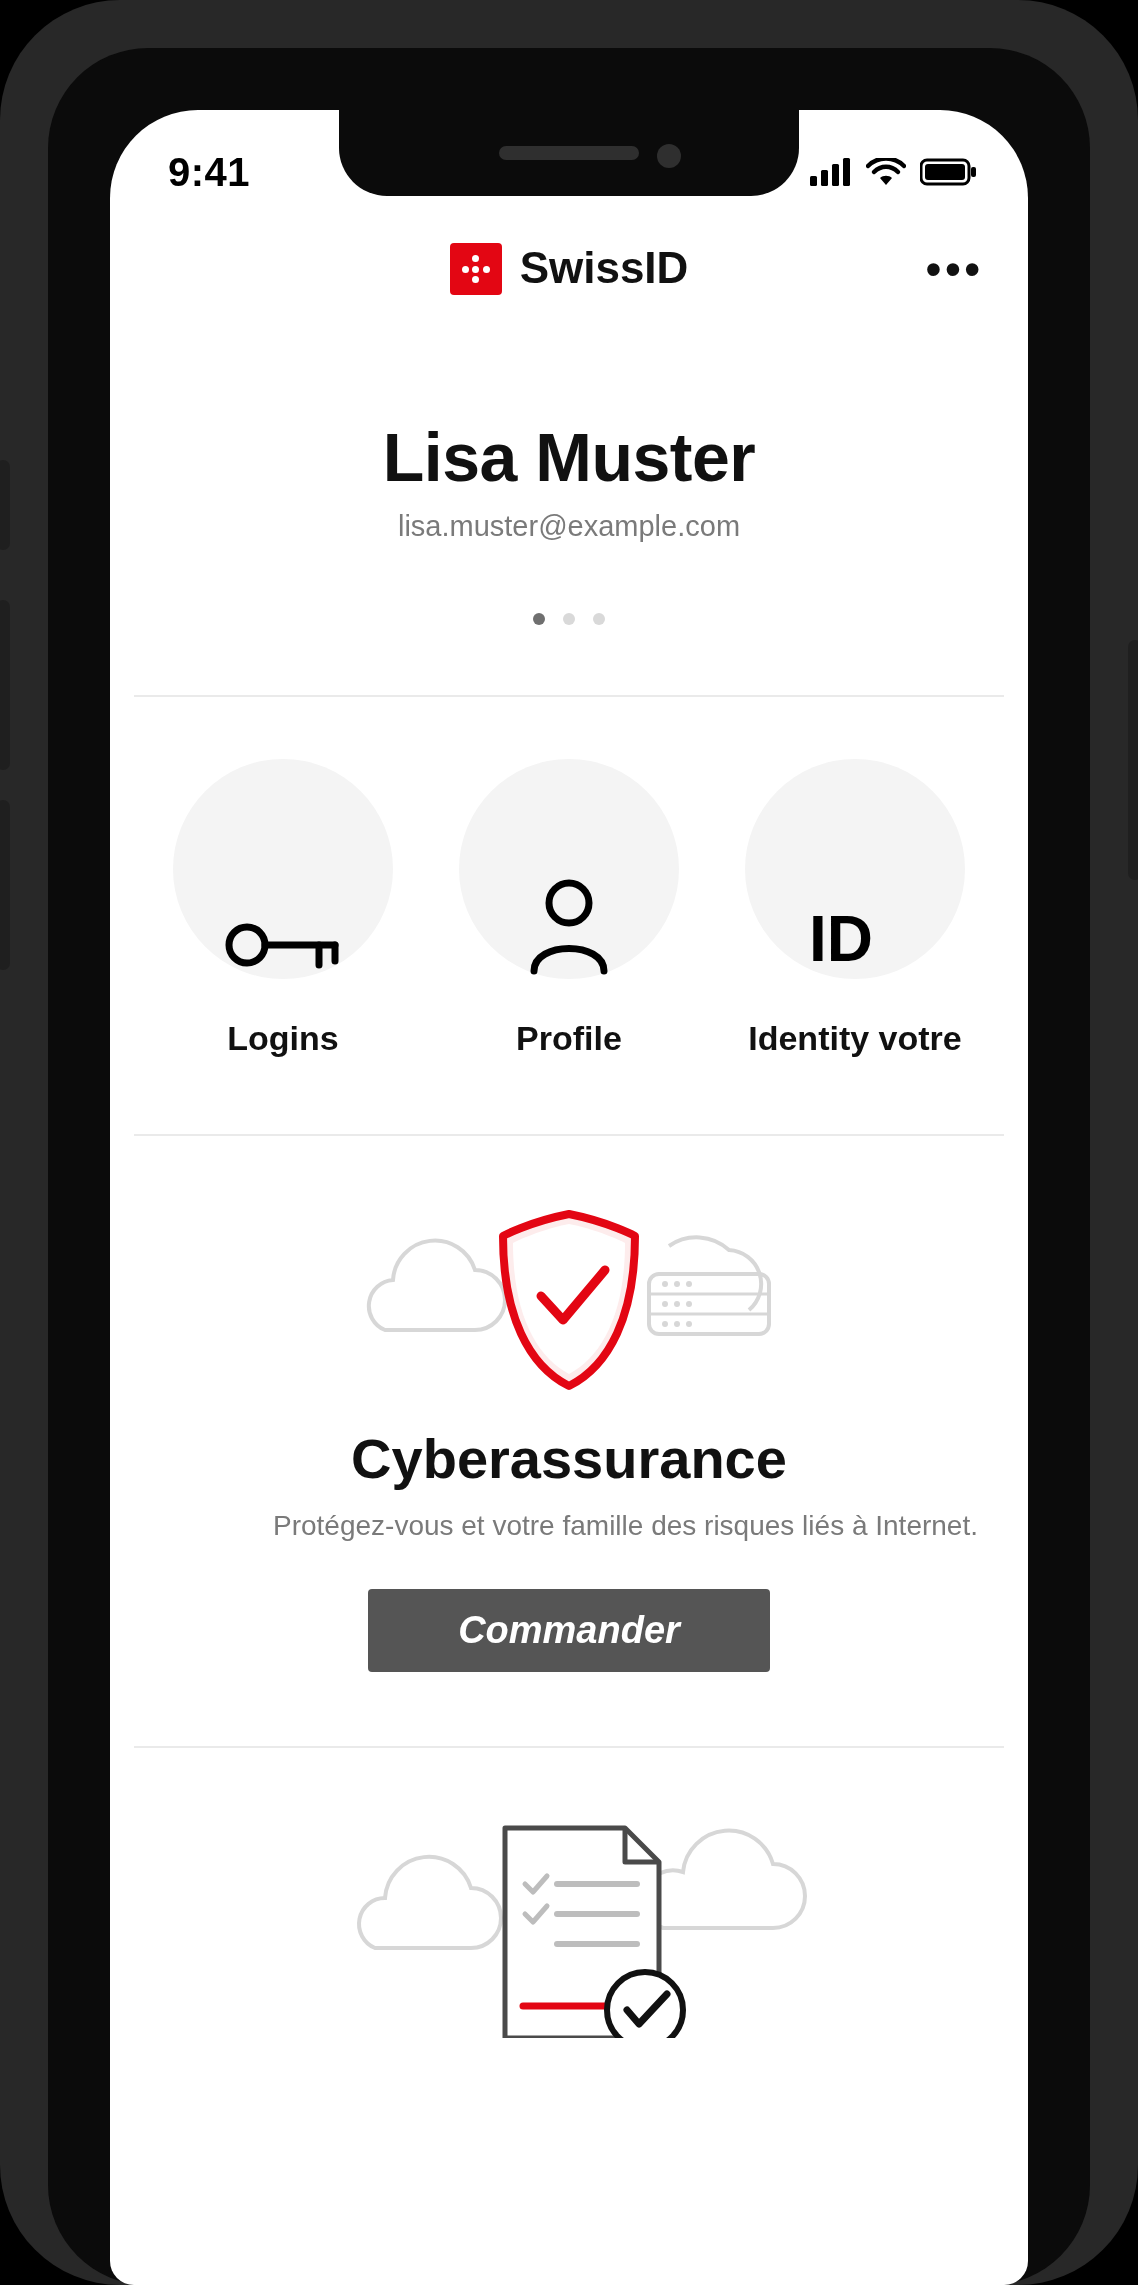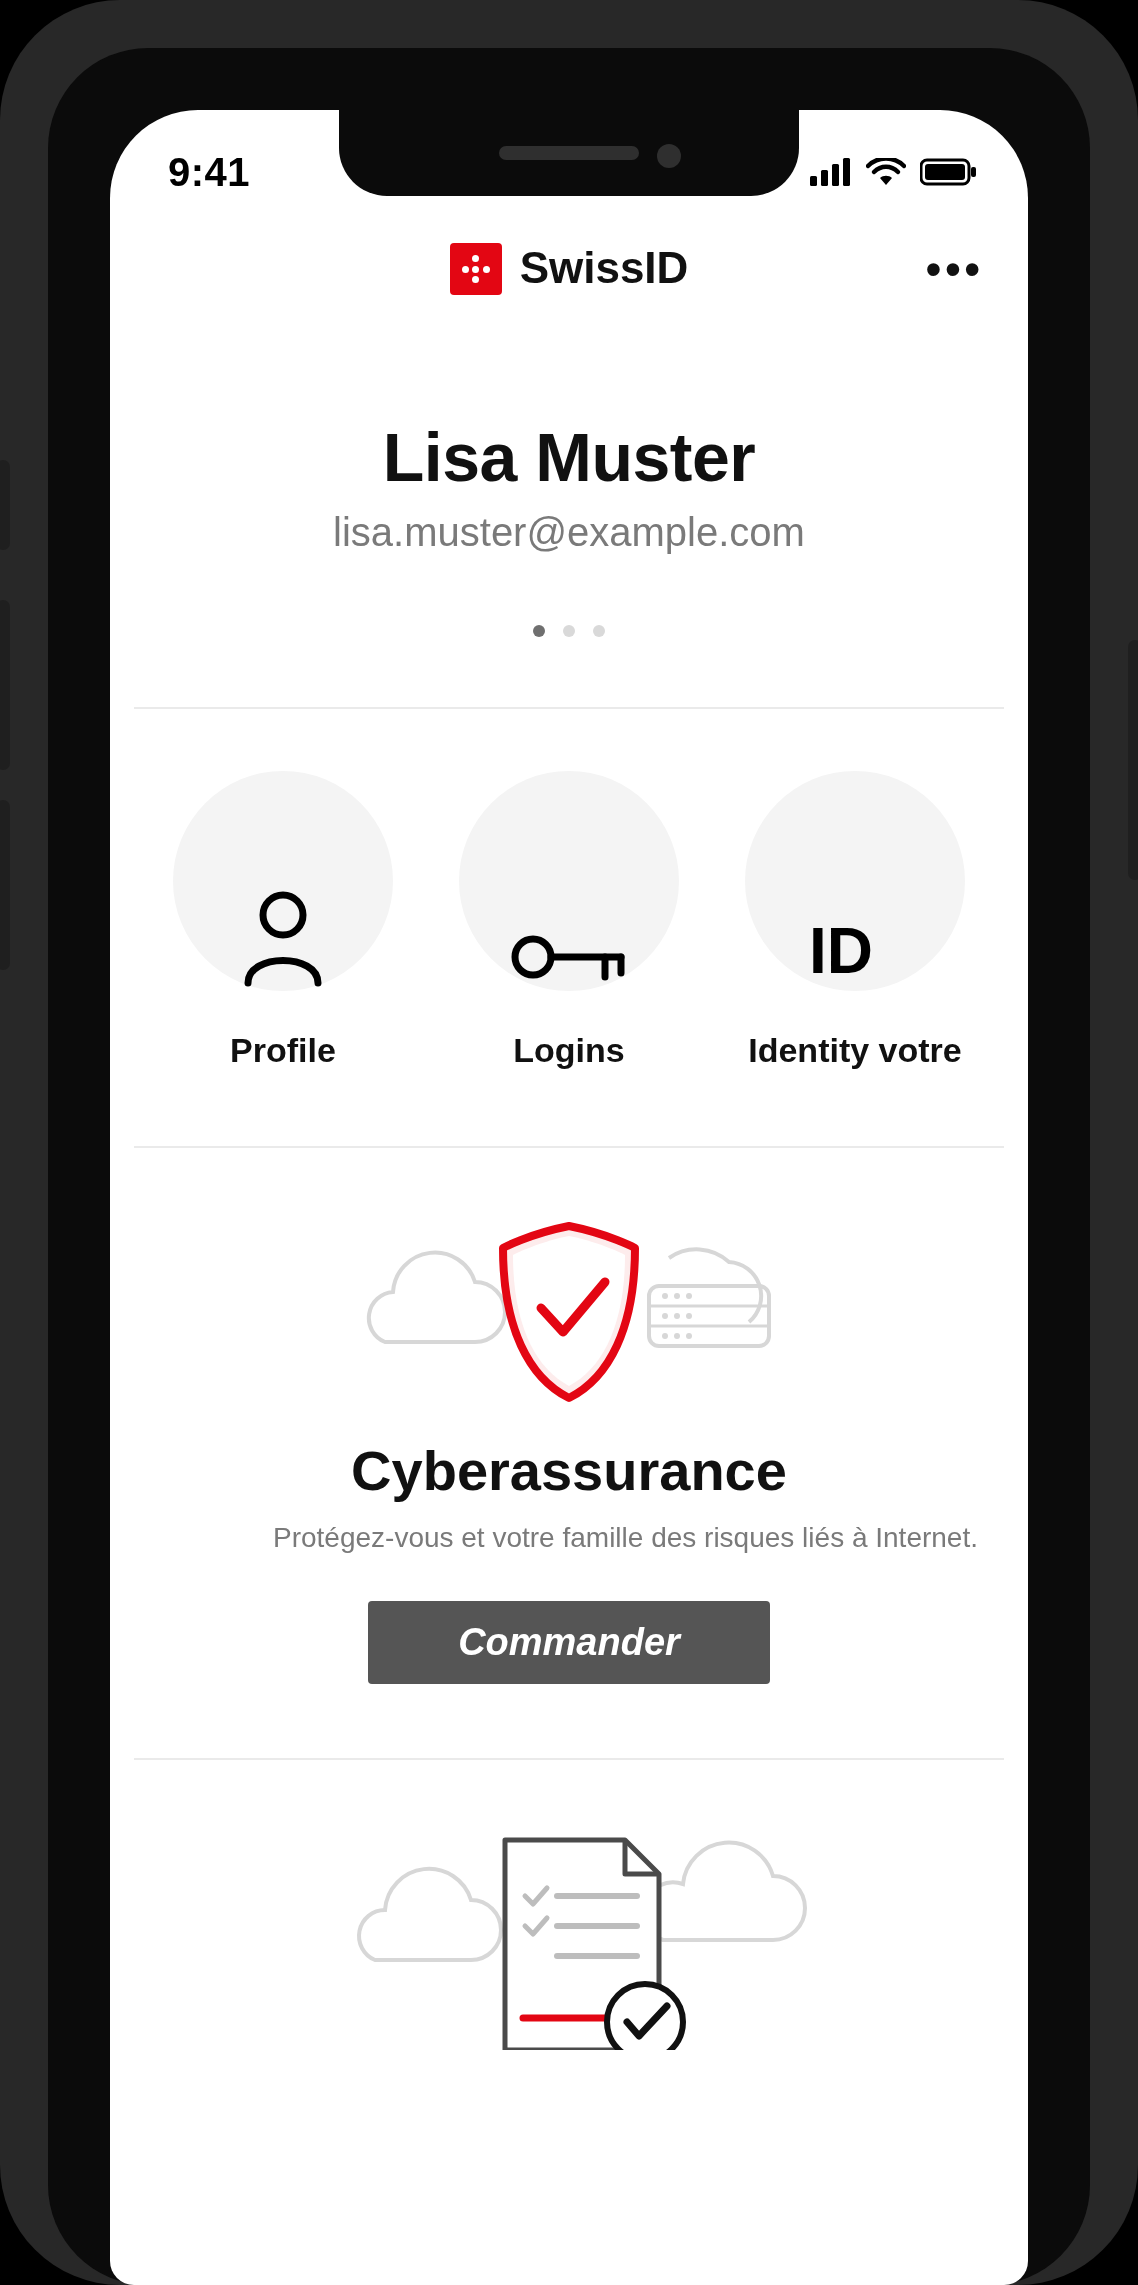--- a/index.html
+++ b/index.html
@@ -74,21 +74,21 @@
   .brand-name { font-size: 44px; font-weight: 700; color: #111; }
   .more-btn {
     position: absolute; right: 44px; top: 50%; transform: translateY(-50%);
     font-size: 44px; letter-spacing: 4px; color: #111; font-weight: 900;
     height: 56px; display: flex; align-items: center;
   }
 
   
   .user-block { text-align: center; padding: 90px 40px 40px; }
   .user-name  { font-size: 68px; font-weight: 700; color: #111; letter-spacing: -0.5px; }
-  .user-email { font-size: 40px; color: #7a7a7a; margin-top: 14px; }
+  .user-email { font-size: 29px; color: #7a7a7a; margin-top: 14px; }
   .carousel-dots { display: flex; justify-content: center; gap: 18px; margin-top: 70px; }
   .cdot { width: 12px; height: 12px; border-radius: 50%; background: #d9d9d9; }
   .cdot.active { background: #6f6f6f; }
 
   .divider { height: 2px; background: #eaeaea; margin: 30px 24px 0; }
 
   
   .actions { display: flex; justify-content: space-between; padding: 62px 40px 46px; gap: 20px; }
   .action { flex: 1 1 0; display: flex; flex-direction: column; align-items: center; gap: 40px; }
   .action .circle {
@@ -188,41 +188,41 @@
           </div>
         </div>
 
         <div class="divider"></div>
 
         <div class="actions">
 
           <div class="action">
             <div class="circle">
               <span>
-                <svg width="90" height="100" viewBox="0 0 90 100">
-                  <circle cx="45" cy="28" r="20" fill="none" stroke="#000" stroke-width="7"></circle>
-                  <path d="M10 96 C10 66 80 66 80 96" fill="none" stroke="#000" stroke-width="7" stroke-linecap="round"></path>
-                </svg>
-              </span>
-            </div>
-            <div class="label">Profile</div>
-          </div>
-
-          <div class="action">
-            <div class="circle">
-              <span>
                 <svg width="120" height="60" viewBox="0 0 120 60">
                   <circle cx="24" cy="30" r="18" fill="none" stroke="#000" stroke-width="7"></circle>
                   <line x1="42" y1="30" x2="112" y2="30" stroke="#000" stroke-width="7" stroke-linecap="round"></line>
                   <line x1="96" y1="30" x2="96" y2="50" stroke="#000" stroke-width="7" stroke-linecap="round"></line>
                   <line x1="112" y1="30" x2="112" y2="46" stroke="#000" stroke-width="7" stroke-linecap="round"></line>
                 </svg>
               </span>
             </div>
             <div class="label">Logins</div>
+          </div>
+
+          <div class="action">
+            <div class="circle">
+              <span>
+                <svg width="90" height="100" viewBox="0 0 90 100">
+                  <circle cx="45" cy="28" r="20" fill="none" stroke="#000" stroke-width="7"></circle>
+                  <path d="M10 96 C10 66 80 66 80 96" fill="none" stroke="#000" stroke-width="7" stroke-linecap="round"></path>
+                </svg>
+              </span>
+            </div>
+            <div class="label">Profile</div>
           </div>
 
           <div class="action">
             <div class="circle">
               <span>
                 <svg width="92" height="72" viewBox="0 0 92 72">
                   <text x="0" y="58" font-size="64" font-weight="700" font-family="inherit" fill="#000">ID</text>
                 </svg>
               </span>
             </div>

